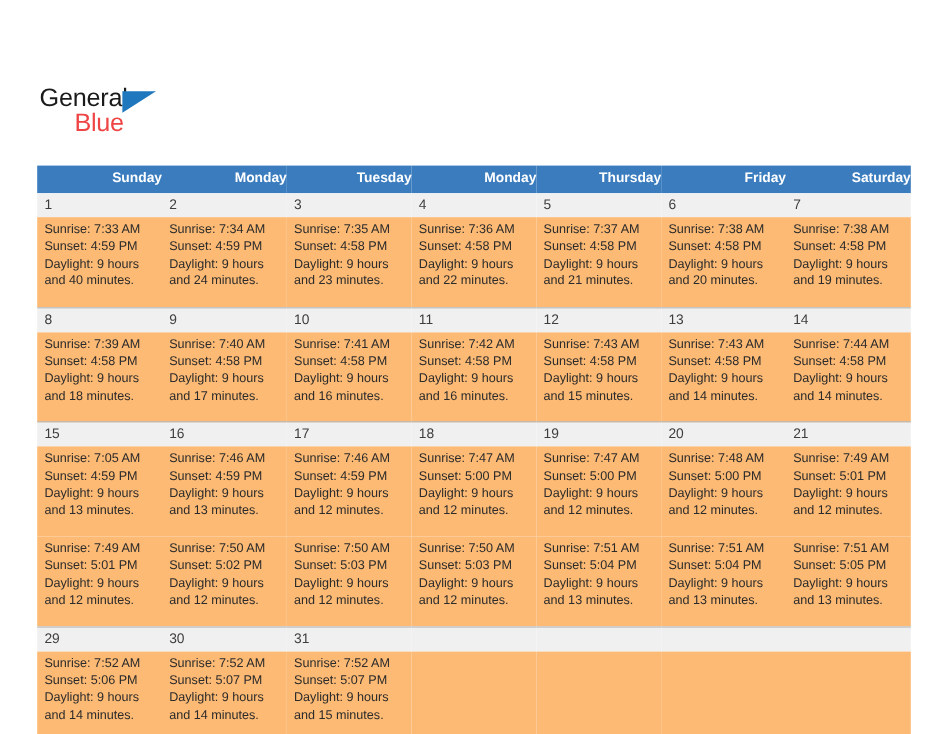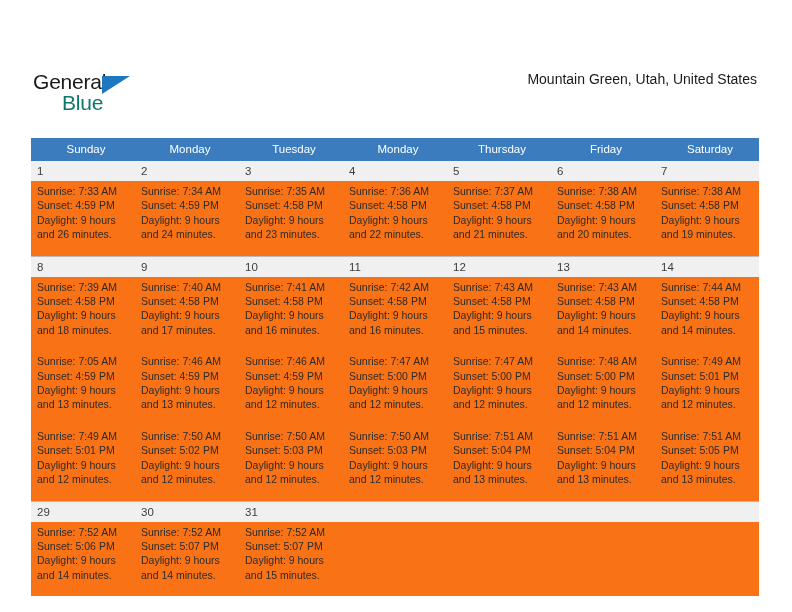--- a/index.html
+++ b/index.html
@@ -58,21 +58,21 @@
     border-left: 28px solid #1f77bd;
     border-bottom: 18px solid transparent;
   }
   .logo-blue {
     position: absolute;
     left: 29px;
     top: 21px;
     font-size: 21px;
     line-height: 22px;
     letter-spacing: -0.2px;
-    color: #0f766e;
+    color: #ef4444;
     font-family: "Liberation Sans", sans-serif;
   }
 
   .title-block {
     position: absolute;
     right: 35px;
     top: 30px;
     text-align: right;
   }
   .cal-title {
@@ -99,42 +99,42 @@
     width: 728px;
     border-collapse: collapse;
     table-layout: fixed;
   }
   .calendar col { width: 104px; }
 
   .calendar thead th {
     background: #3a7cbe;
     color: #ffffff;
     font-size: 11.5px;
-    font-weight: normal;
-    text-align: center;
+    font-weight: bold;
+    text-align: right;
     padding: 5px 0 6px 6px;
     height: 11px;
     border: none;
   }
 
   .week-row.num-row td {
     background: #f0f0f0;
     font-size: 11.5px;
     color: #3d3d3d;
     padding: 4px 0 4px 6px;
     border-top: 1px solid #b9b9b9;
     vertical-align: top;
     height: 12px;
   }
   .week-row.num-row.first td {
     border-top: none;
   }
 
   .week-row.info-row td {
-    background: #f97316;
+    background: #fdba74;
     font-size: 10.5px;
     line-height: 14.4px;
     color: #2b2b2b;
     padding: 3px 4px 14px 6px;
     vertical-align: top;
     border: none;
   }
   .week-row.info-row td.empty { }
 
   .info-line { display: block; white-space: nowrap; }
@@ -146,21 +146,20 @@
 
   <div class="header">
 
     <div class="logo">
       <span class="logo-general">General</span>
       <span class="logo-triangle"></span>
       <span class="logo-blue">Blue</span>
     </div>
 
     <div class="title-block">
-      <div class="cal-subtitle">Mountain Green, Utah, United States</div>
     </div>
 
   </div>
 
   <table class="calendar">
     <colgroup>
       <col>
         <col>
         <col>
         <col>
@@ -188,21 +187,21 @@
         <td>4</td>
         <td>5</td>
         <td>6</td>
         <td>7</td>
       </tr>
       <tr class="week-row info-row">
         <td>
           <span class="info-line">Sunrise: 7:33 AM</span>
           <span class="info-line">Sunset: 4:59 PM</span>
           <span class="info-line">Daylight: 9 hours</span>
-          <span class="info-line">and 26 minutes.</span>
+          <span class="info-line">and 40 minutes.</span>
         </td>
         <td>
           <span class="info-line">Sunrise: 7:34 AM</span>
           <span class="info-line">Sunset: 4:59 PM</span>
           <span class="info-line">Daylight: 9 hours</span>
           <span class="info-line">and 24 minutes.</span>
         </td>
         <td>
           <span class="info-line">Sunrise: 7:35 AM</span>
           <span class="info-line">Sunset: 4:58 PM</span>
@@ -282,20 +281,29 @@
           <span class="info-line">and 14 minutes.</span>
         </td>
         <td>
           <span class="info-line">Sunrise: 7:44 AM</span>
           <span class="info-line">Sunset: 4:58 PM</span>
           <span class="info-line">Daylight: 9 hours</span>
           <span class="info-line">and 14 minutes.</span>
         </td>
       </tr>
 
+      <tr class="week-row num-row">
+        <td>15</td>
+        <td>16</td>
+        <td>17</td>
+        <td>18</td>
+        <td>19</td>
+        <td>20</td>
+        <td>21</td>
+      </tr>
       <tr class="week-row info-row">
         <td>
           <span class="info-line">Sunrise: 7:05 AM</span>
           <span class="info-line">Sunset: 4:59 PM</span>
           <span class="info-line">Daylight: 9 hours</span>
           <span class="info-line">and 13 minutes.</span>
         </td>
         <td>
           <span class="info-line">Sunrise: 7:46 AM</span>
           <span class="info-line">Sunset: 4:59 PM</span>

